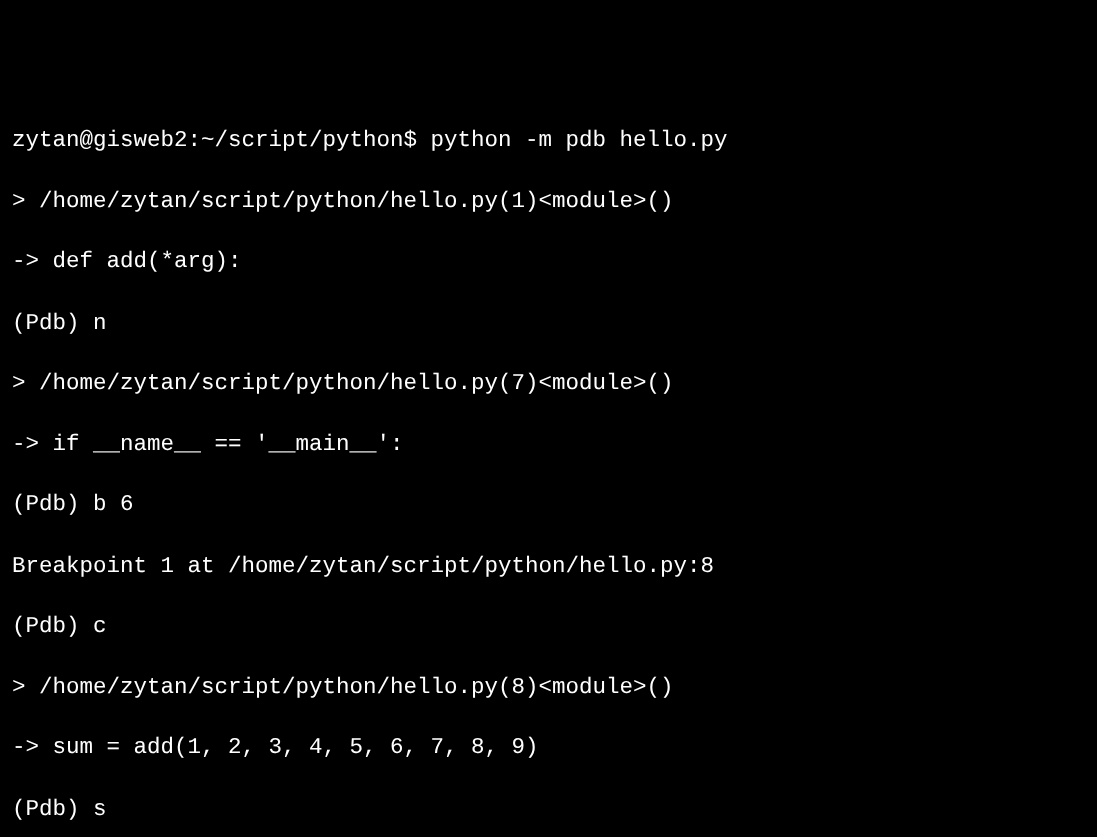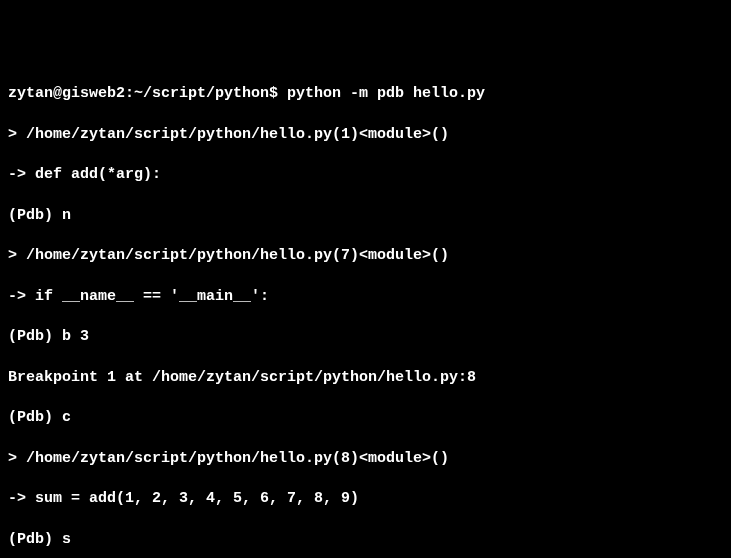--- a/index.html
+++ b/index.html
@@ -1,19 +1,18 @@
 <!DOCTYPE html>
 <html><head>
   <meta charset="utf-8">
   <style>
     * {
       margin: 0;
       padding: 0;
       box-sizing: border-box;
-      font-weight: bold;
     }
     body {
       background: #000000;
       color: #ffffff;
       font-family: "Consolas", "Courier New", monospace;
       font-size: 15px;
       line-height: 1.35;
       padding: 3px 8px;
       width: 731px;
       height: 558px;
@@ -28,21 +27,21 @@
 <body>
 
 
 
 <span class="line">zytan@gisweb2:~/script/python$ python -m pdb hello.py</span>
 <span class="line">&gt; /home/zytan/script/python/hello.py(1)&lt;module&gt;()</span>
 <span class="line">-&gt; def add(*arg):</span>
 <span class="line">(Pdb) n</span>
 <span class="line">&gt; /home/zytan/script/python/hello.py(7)&lt;module&gt;()</span>
 <span class="line">-&gt; if __name__ == '__main__':</span>
-<span class="line">(Pdb) b 3</span>
+<span class="line">(Pdb) b 6</span>
 <span class="line">Breakpoint 1 at /home/zytan/script/python/hello.py:8</span>
 <span class="line">(Pdb) c</span>
 <span class="line">&gt; /home/zytan/script/python/hello.py(8)&lt;module&gt;()</span>
 <span class="line">-&gt; sum = add(1, 2, 3, 4, 5, 6, 7, 8, 9)</span>
 <span class="line">(Pdb) s</span>
 
 
 
 
 

